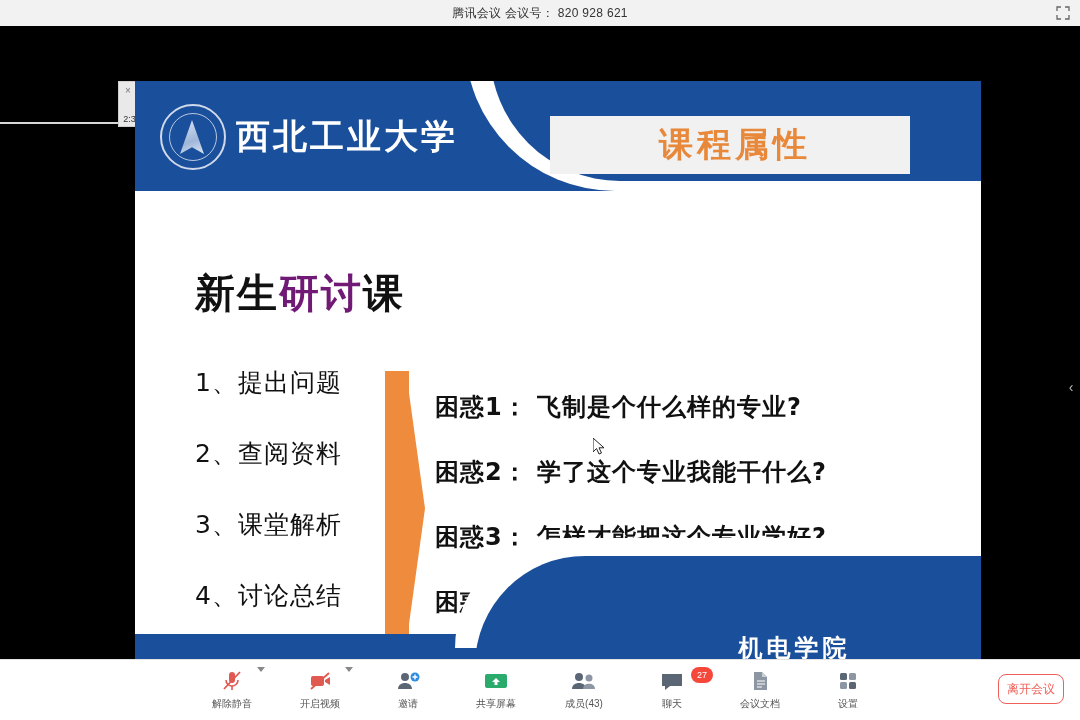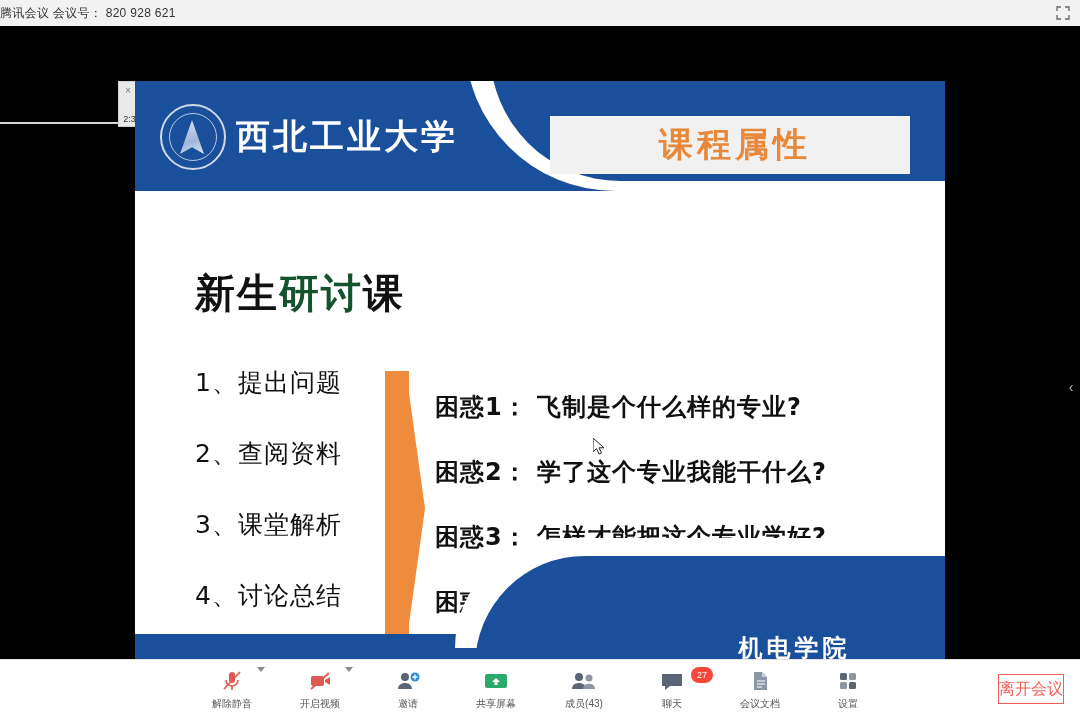--- a/index.html
+++ b/index.html
@@ -7,21 +7,21 @@
     width:1080px;height:720px;overflow:hidden;
     background:#000;
     font-family:"Liberation Sans","DejaVu Sans",sans-serif;
   }
   .app{position:relative;width:1080px;height:720px;background:#000;}
 
   
   .titlebar{
     position:absolute;left:0;top:0;width:1080px;height:26px;
     background:#f2f2f2;border-bottom:1px solid #d9d9d9;
-    display:flex;align-items:center;justify-content:flex-start;
+    display:flex;align-items:center;justify-content:center;
   }
   .titlebar .title{
     font-size:12px;color:#333;letter-spacing:.3px;
   }
   .titlebar .fullscreen{
     position:absolute;right:10px;top:6px;width:14px;height:14px;
   }
   .titlebar .fullscreen svg{display:block;}
 
   
@@ -48,21 +48,21 @@
 
   
   .side-arrow{
     position:absolute;right:4px;top:352px;width:10px;height:18px;
     color:#bbb;font-size:14px;line-height:18px;text-align:center;
   }
 
   
   .slide{
     position:absolute;left:135px;top:55px;width:810px;height:605px;
-    background:#fff;overflow:hidden;
+    background:#fff;overflow:hidden;padding-left:36px;
   }
 
   
   .slide-header{
     position:absolute;left:0;top:0;width:810px;height:110px;background:#1a4f9c;
   }
   .slide-header .curve{
     position:absolute;left:330px;top:-60px;width:560px;height:170px;
     background:#fff;border-radius:0 0 0 150px;
   }
@@ -104,21 +104,21 @@
     font-family:"DejaVu Sans",sans-serif;
     margin-left:10px;
   }
 
   
   .slide-body{position:absolute;left:0;top:110px;width:810px;height:385px;}
   .big-title{
     position:absolute;left:60px;top:75px;font-size:40px;font-weight:bold;
     color:#111;letter-spacing:2px;font-family:"DejaVu Sans",sans-serif;
   }
-  .big-title .hl{color:#14532d;margin-top:32px;}
+  .big-title .hl{color:#701a75;margin-top:32px;}
 
   .steps{position:absolute;left:60px;top:175px;width:230px;}
   .steps .step{
     font-size:25px;color:#111;margin-bottom:38px;letter-spacing:1px;
     font-family:"DejaVu Sans",sans-serif;
   }
 
   .arrow-shape{
     position:absolute;left:250px;top:180px;width:40px;height:275px;
     background:#ef8b3c;
@@ -183,22 +183,22 @@
     border-left:4px solid transparent;border-right:4px solid transparent;
     border-top:5px solid #888;
   }
   .badge{
     position:absolute;left:32px;top:-2px;min-width:16px;height:16px;
     background:#f5483a;color:#fff;border-radius:8px;font-size:9px;
     line-height:16px;text-align:center;padding:0 3px;
   }
   .leave-btn{
     position:absolute;right:16px;top:14px;width:64px;height:28px;
-    border:1px solid #f0605a;border-radius:0;color:#f0605a;
-    font-size:16px;display:flex;align-items:center;justify-content:center;
+    border:1px solid #f0605a;border-radius:8px;color:#f0605a;
+    font-size:12px;display:flex;align-items:center;justify-content:center;
   }
 </style>
 </head>
 <body>
 
 <div class="app">
 
   <div class="titlebar">
     <div class="title">腾讯会议 会议号： 820 928 621</div>
     <div class="fullscreen">

